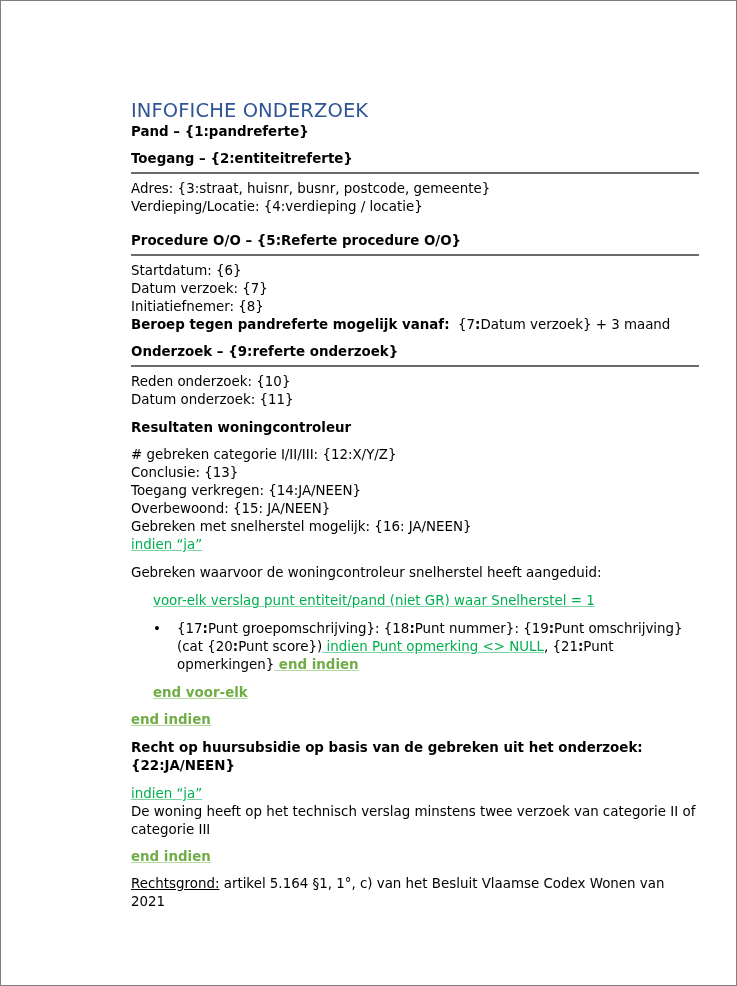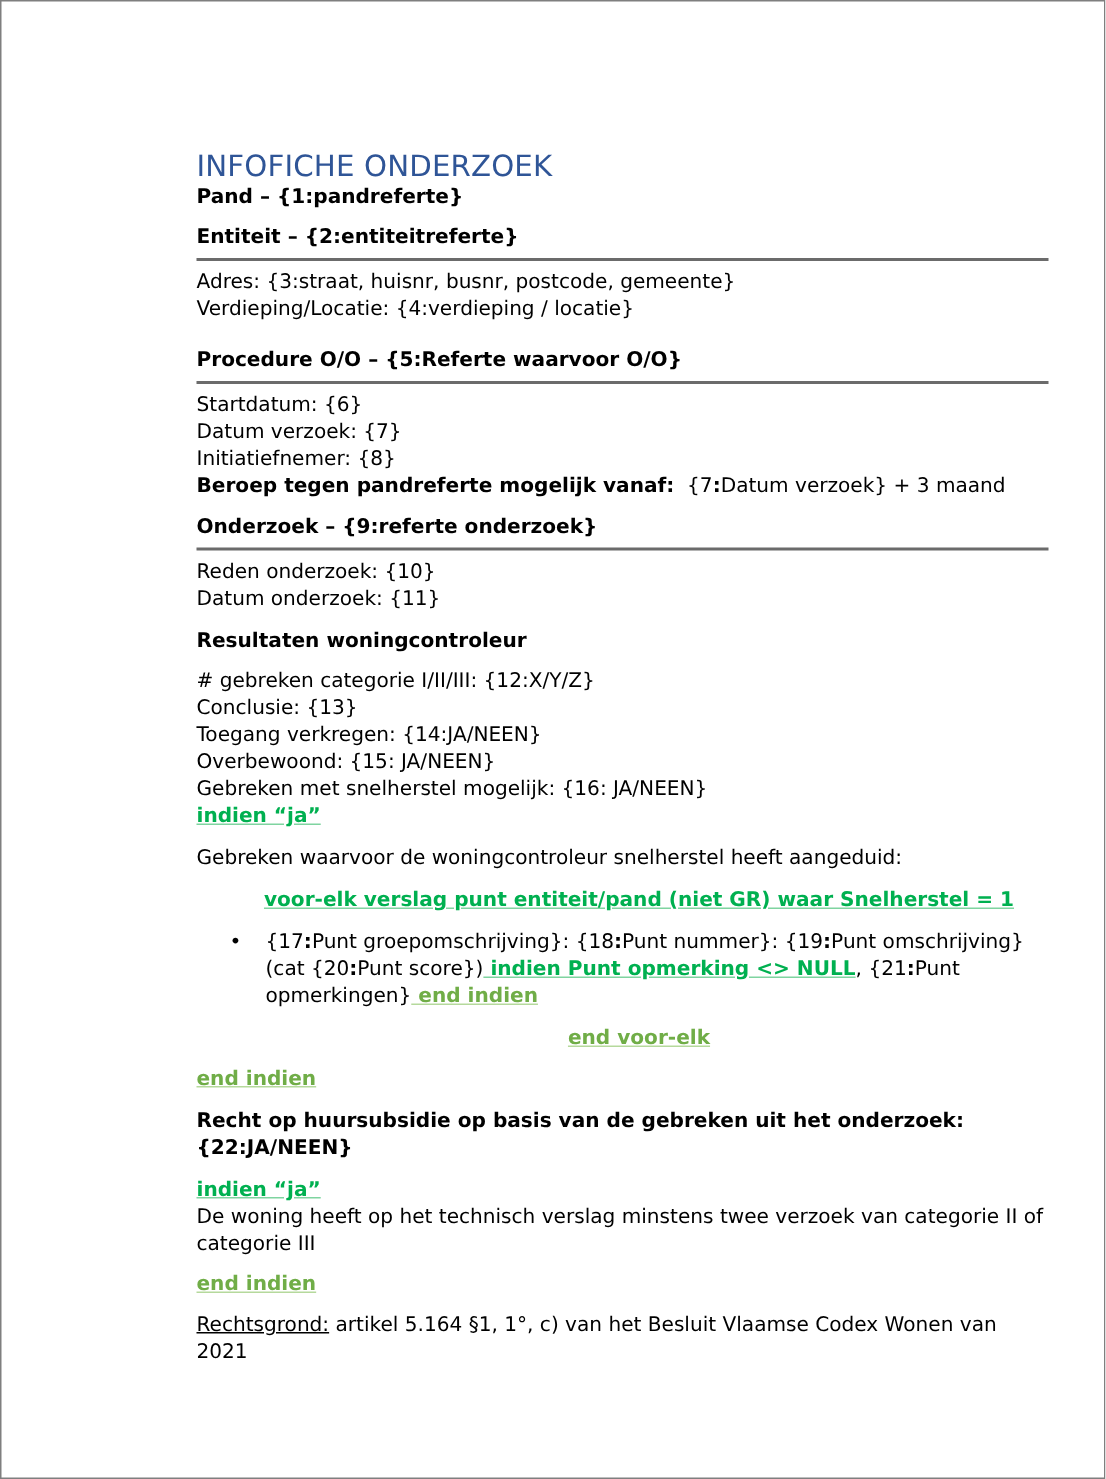--- a/index.html
+++ b/index.html
@@ -9,41 +9,41 @@
     }
     .page {
       position: absolute; left: 0; top: 0; width: 735px; height: 984px;
       border: 1px solid #7f7f7f; background: #fff;
     }
     .content { position: absolute; left: 83px; top: 98px; width: 568px; font-size: 13.4px; line-height: 18px; margin-left: 47px; }
     .title { color: #2f5597; font-size: 19.5px; line-height: 24px; margin: 0; font-weight: normal; letter-spacing: 0.1px; }
     .h { font-weight: bold; margin: 0; }
     .rule { border-bottom: 2px solid #6b6b6b; padding-bottom: 4px; }
     p { margin: 0; }
-    .g1 { color: #00b050; font-weight: bold; text-decoration: underline; text-decoration-color: #7fd4a0; }
+    .g1 { color: #00b050; font-weight: normal; text-decoration: underline; text-decoration-color: #7fd4a0; }
     .g2 { color: #70ad47; font-weight: bold; text-decoration: underline; text-decoration-color: #b5d99c; }
-    .indent { padding-left: 22px; text-align: center; }
+    .indent { padding-left: 22px; }
     .bullet-row { display: flex; padding-left: 22px; }
     .bullet { width: 24px; flex: none; }
     .u { text-decoration: underline; }
     .b { font-weight: bold; }
   </style>
 </head>
 <body>
 
 <div class="page">
   <div class="content">
     <h1 class="title">INFOFICHE ONDERZOEK</h1>
     <p class="h">Pand – {1:pandreferte}</p>
-    <p class="h rule" style="margin-top:9px;">Entiteit – {2:entiteitreferte}</p>
+    <p class="h rule" style="margin-top:9px;">Toegang – {2:entiteitreferte}</p>
 
     <p style="margin-top:6px;">Adres: {3:straat, huisnr, busnr, postcode, gemeente}</p>
     <p>Verdieping/Locatie: {4:verdieping / locatie}</p>
 
-    <p class="h rule" style="margin-top:16px;">Procedure O/O – {5:Referte waarvoor O/O}</p>
+    <p class="h rule" style="margin-top:16px;">Procedure O/O – {5:Referte procedure O/O}</p>
     <p style="margin-top:6px;">Startdatum: {6}</p>
     <p>Datum verzoek: {7}</p>
     <p>Initiatiefnemer: {8}</p>
     <p><span class="b">Beroep tegen pandreferte mogelijk vanaf:</span>&nbsp; <span>{7</span><span class="b">:</span><span>Datum verzoek} + 3 maand</span></p>
 
     <p class="h rule" style="margin-top:9px;">Onderzoek – {9:referte onderzoek}</p>
     <p style="margin-top:6px;">Reden onderzoek: {10}</p>
     <p>Datum onderzoek: {11}</p>
 
     <p class="h" style="margin-top:10px;">Resultaten woningcontroleur</p>

